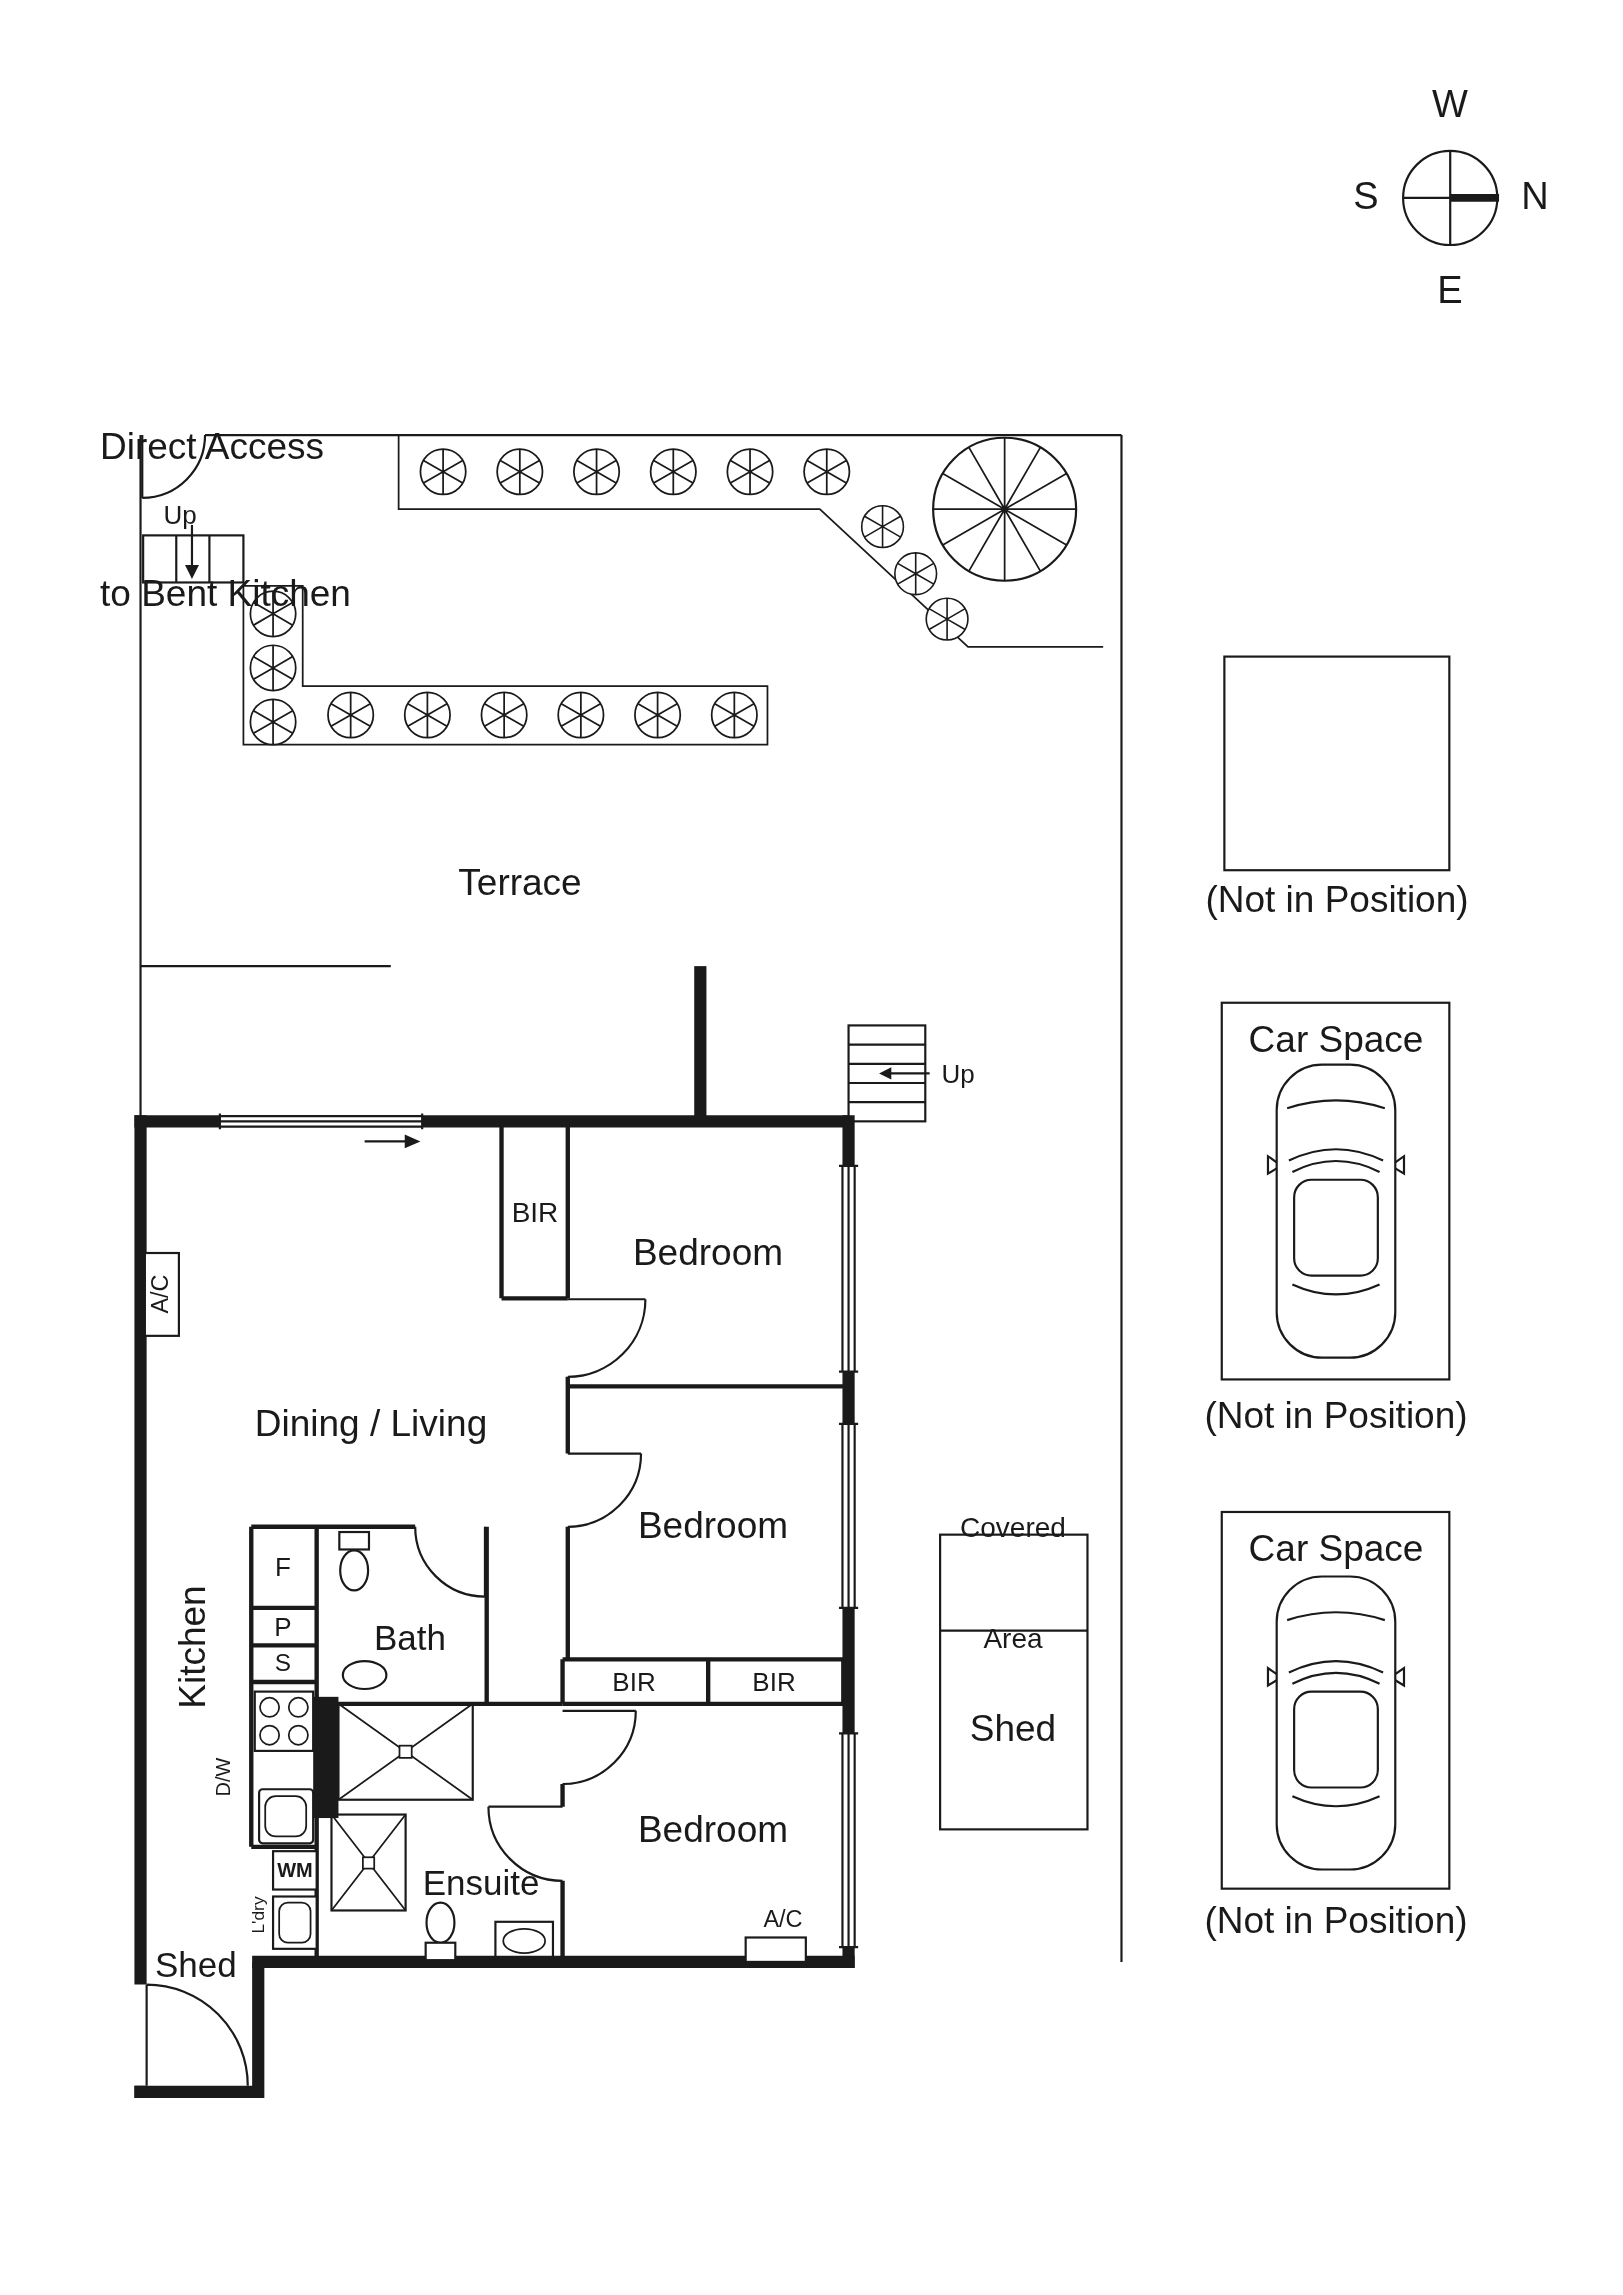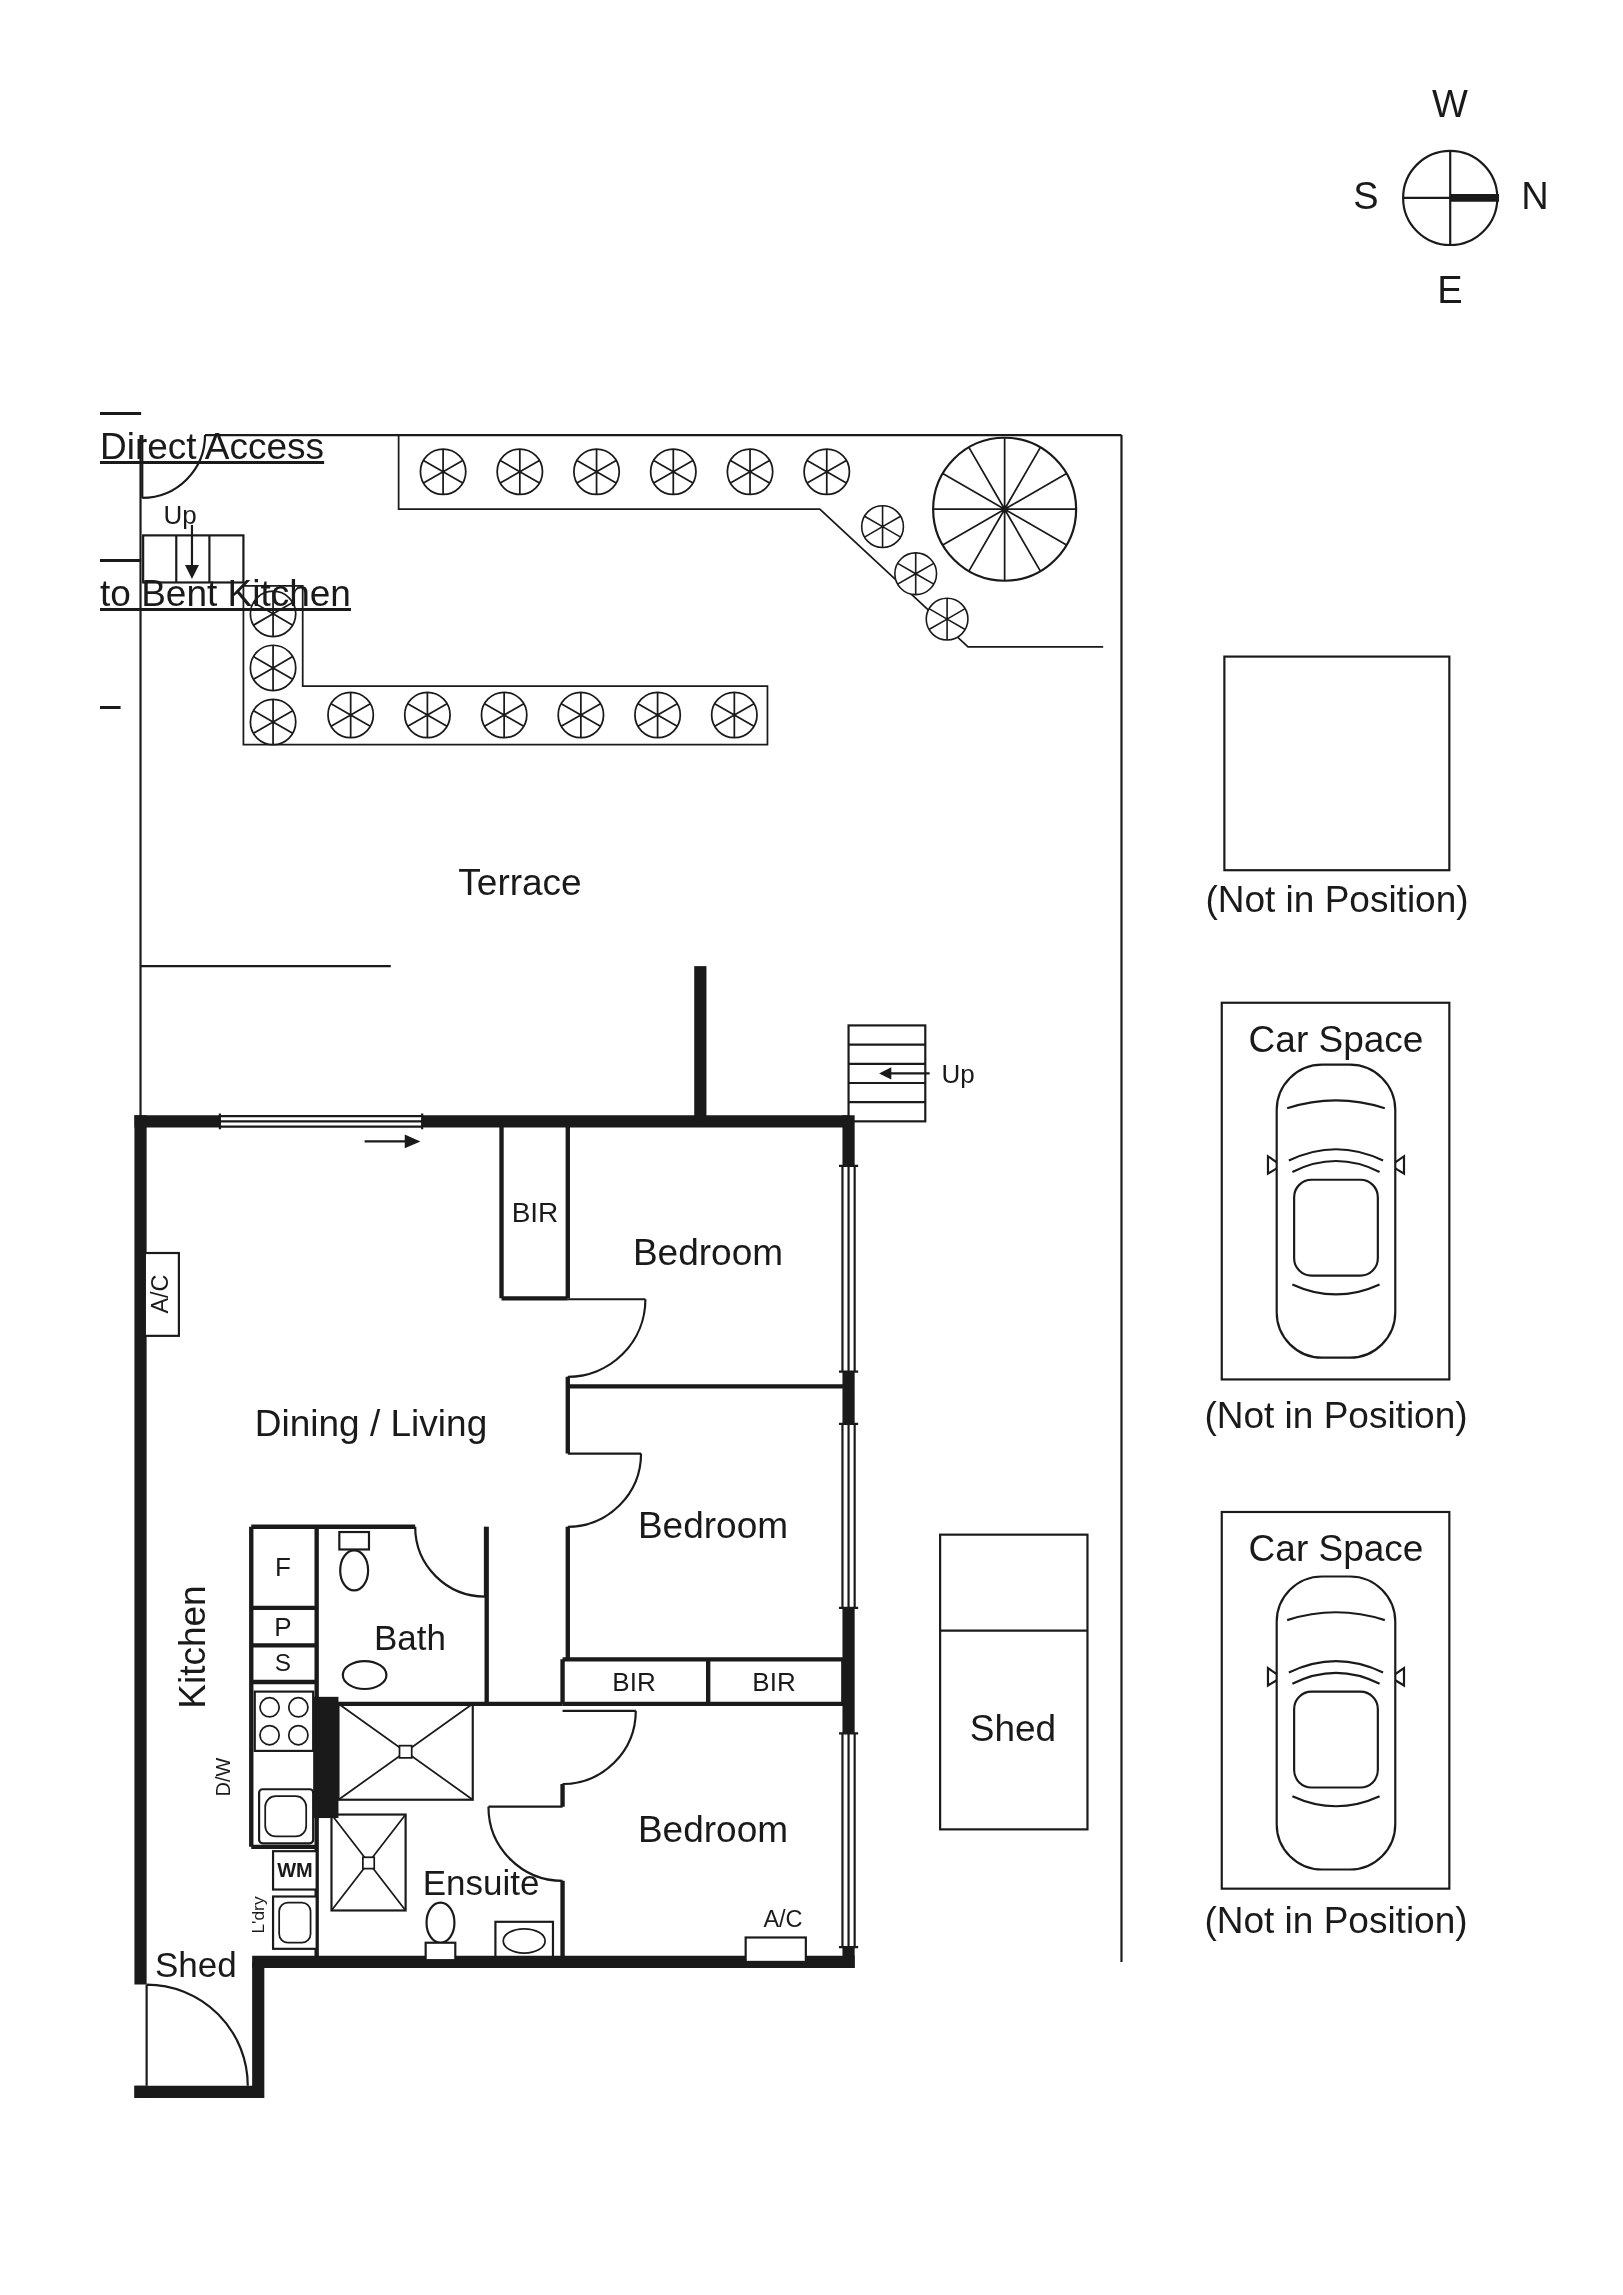--- a/index.html
+++ b/index.html
@@ -195,21 +195,21 @@
       <rect x="1401" y="1734" width="261" height="432"></rect>
     </g>
     <g>
       <use href="#car" transform="translate(1452,1213)"></use>
     </g>
     <g>
       <use href="#car" transform="translate(1452,1800)"></use>
     </g>
   </svg>
 
-  <div class="lbl" style="left:100px; top:324px; font-size:37px; line-height:49px;text-decoration:underline;">
+  <div class="lbl" style="left:100px; top:324px; font-size:37px; line-height:49px;">
     <div>Direct Access</div>
     <div>to Bent Kitchen</div>
   </div>
 
   <div class="lbl ctr" style="left:1450px; top:105px; font-size:38px;">W</div>
   <div class="lbl ctr" style="left:1535px; top:197px; font-size:38px;">N</div>
   <div class="lbl ctr" style="left:1366px; top:197px; font-size:38px;">S</div>
   <div class="lbl ctr" style="left:1450px; top:291px; font-size:38px;">E</div>
 
   <div class="lbl ctr" style="left:520px; top:883px; font-size:37px;text-align:center;">Terrace</div>
@@ -229,20 +229,24 @@
   <div class="lbl ctr" style="left:634px; top:1682px; font-size:26px;">BIR</div>
   <div class="lbl ctr" style="left:774px; top:1682px; font-size:26px;">BIR</div>
   <div class="lbl rot" style="left:223px; top:1777px; font-size:20px;">D/W</div>
   <div class="lbl ctr" style="left:713px; top:1830px; font-size:37px;">Bedroom</div>
   <div class="lbl ctr" style="left:295px; top:1870px; font-size:20px;font-weight:bold;">WM</div>
   <div class="lbl rot" style="left:259px; top:1915px; font-size:17.4px;">L'dry</div>
   <div class="lbl ctr" style="left:481px; top:1883px; font-size:35px;">Ensuite</div>
   <div class="lbl ctr" style="left:783px; top:1920px; font-size:23.5px;">A/C</div>
   <div class="lbl" style="left:155px; top:1943px; font-size:35px;">Shed</div>
 
+  <div class="lbl ctr" style="left:1013px; top:1583px; font-size:28px; line-height:37px;">
+    <div>Covered</div>
+    <div>Area</div>
+  </div>
   <div class="lbl ctr" style="left:1013px; top:1729px; font-size:37px;">Shed</div>
 
   <div class="lbl ctr" style="left:1337px; top:900px; font-size:37px;">(Not in Position)</div>
 
   <div class="lbl ctr" style="left:1336px; top:1040px; font-size:37px;">Car Space</div>
   <div class="lbl ctr" style="left:1336px; top:1416px; font-size:37px;">(Not in Position)</div>
   <div class="lbl ctr" style="left:1336px; top:1549px; font-size:37px;">Car Space</div>
   <div class="lbl ctr" style="left:1336px; top:1921px; font-size:37px;">(Not in Position)</div>
 
 </div>

